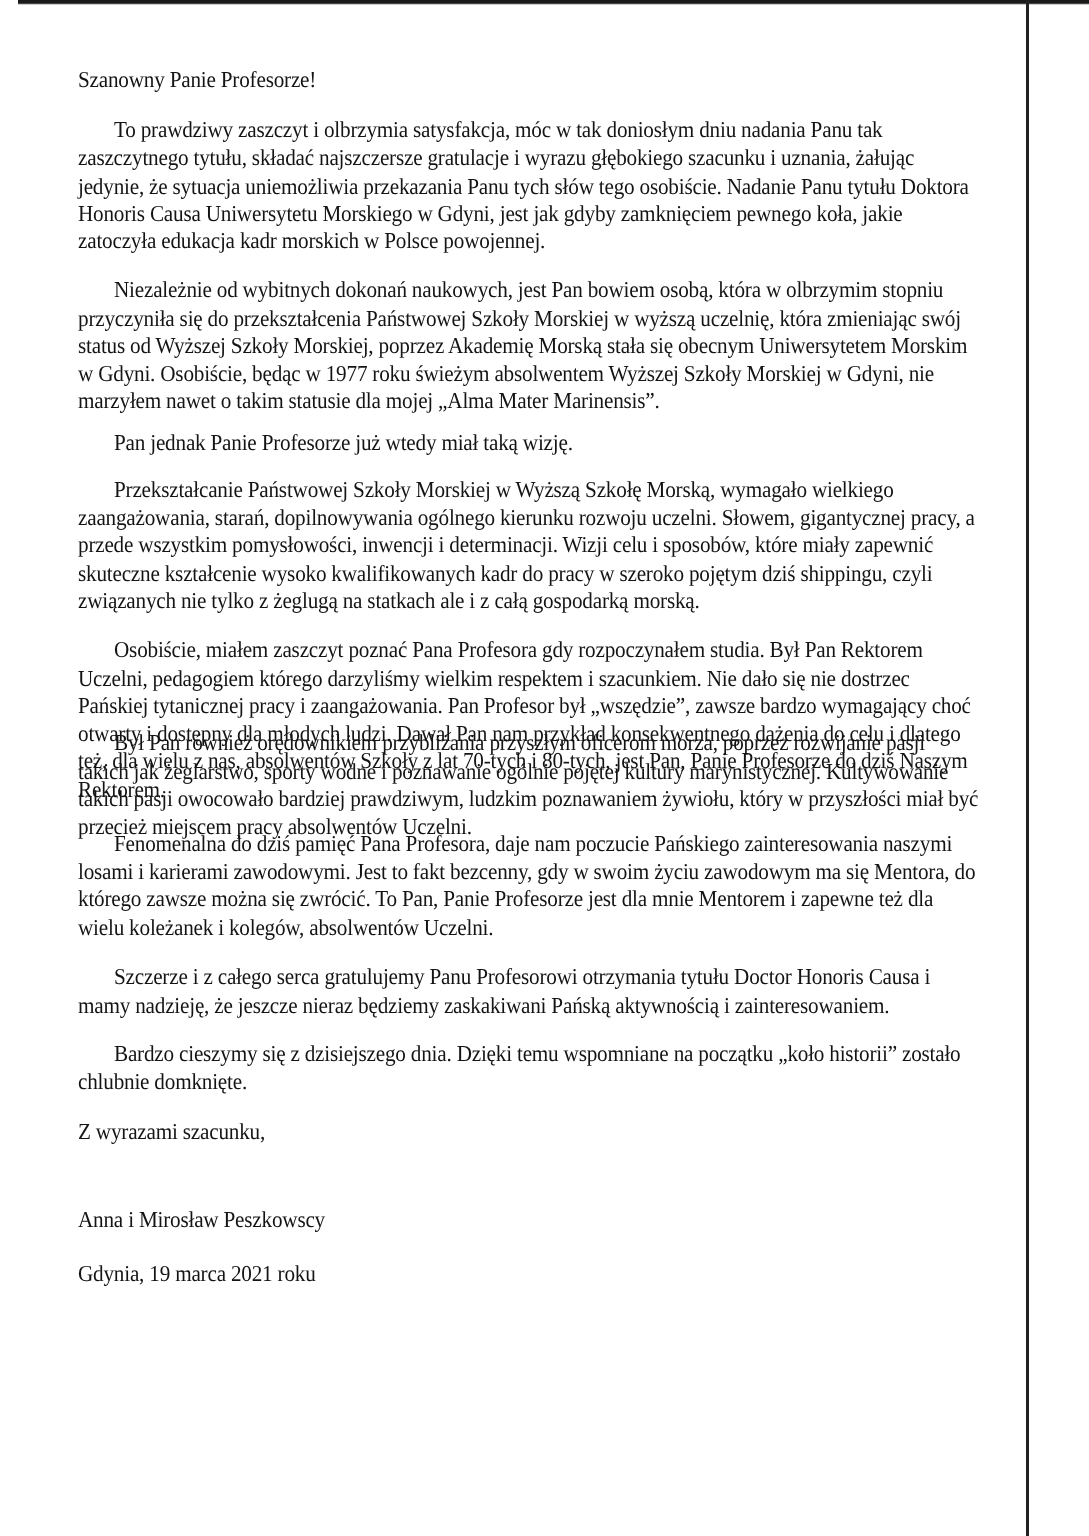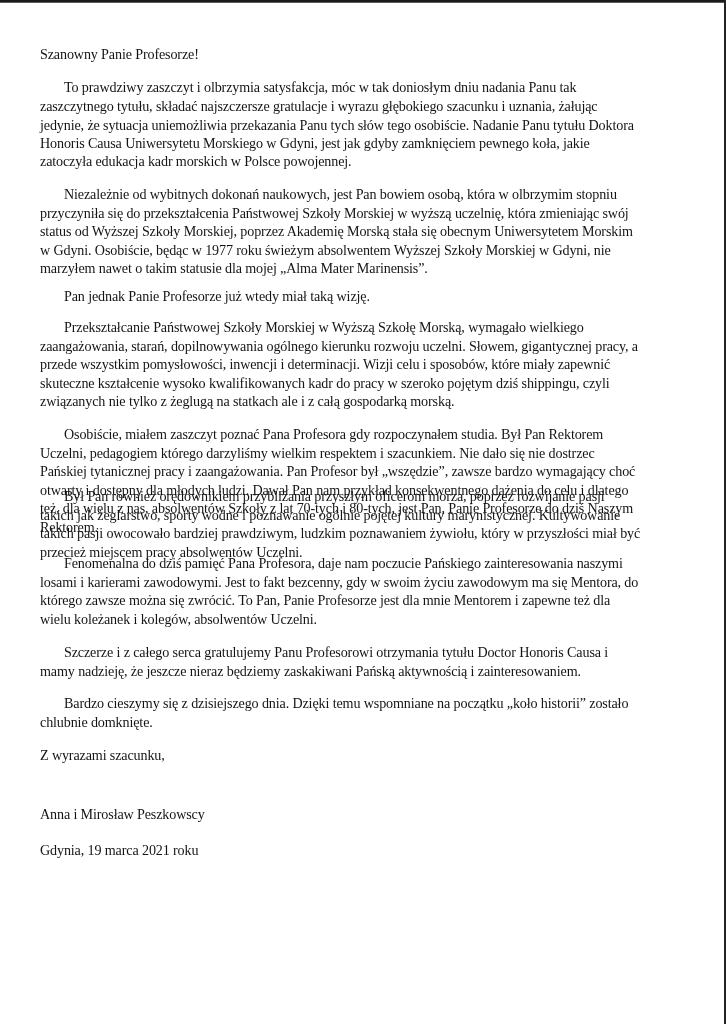--- a/index.html
+++ b/index.html
@@ -26,23 +26,23 @@
     .scan-edge-right {
       position: absolute;
       top: 0;
       right: 0;
       width: 2px;
       height: 1024px;
       background: #222;
     }
     .page {
       position: absolute;
-      left: 0;
+      left: 12px;
       top: 0;
-      width: 726px;
+      width: 674px;
       height: 1024px;
     }
     .line {
       position: absolute;
       left: 40px;
       white-space: nowrap;
       font-size: 15.2px;
       line-height: 18px;
       letter-spacing: -0.15px;
       transform-origin: left center;

